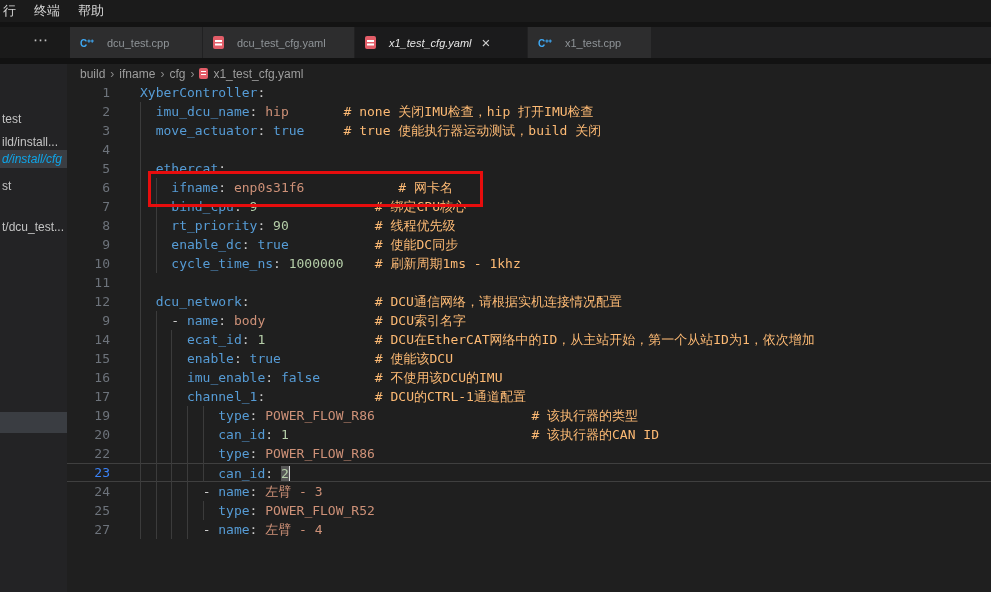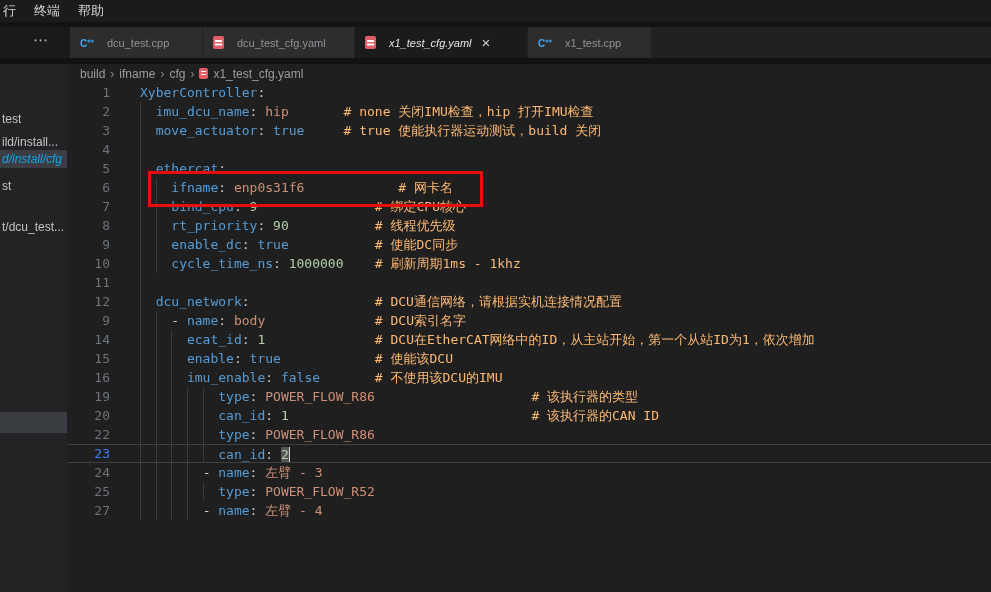--- a/index.html
+++ b/index.html
@@ -186,20 +186,24 @@
           </div>
           <div class="row">
             <div class="ln">15</div>
             <div class="lcode"><div class="guides" style="width: calc(4ch + 1px);"></div><span class="seg">      </span><span class="seg key">enable</span><span class="seg punc">:</span><span class="seg"> </span><span class="seg bool">true</span><span class="seg">            </span><span class="seg com"># 使能该DCU</span></div>
           </div>
           <div class="row">
             <div class="ln">16</div>
             <div class="lcode"><div class="guides" style="width: calc(4ch + 1px);"></div><span class="seg">      </span><span class="seg key">imu_enable</span><span class="seg punc">:</span><span class="seg"> </span><span class="seg bool">false</span><span class="seg">       </span><span class="seg com"># 不使用该DCU的IMU</span></div>
           </div>
           <div class="row">
+            <div class="ln">17</div>
+            <div class="lcode"><div class="guides" style="width: calc(4ch + 1px);"></div><span class="seg">      </span><span class="seg key">channel_1</span><span class="seg punc">:</span><span class="seg">              </span><span class="seg com"># DCU的CTRL-1通道配置</span></div>
+          </div>
+          <div class="row">
             <div class="ln">19</div>
             <div class="lcode"><div class="guides" style="width: calc(8ch + 1px);"></div><span class="seg">          </span><span class="seg key">type</span><span class="seg punc">:</span><span class="seg"> </span><span class="seg str">POWER_FLOW_R86</span><span class="seg">                    </span><span class="seg com"># 该执行器的类型</span></div>
           </div>
           <div class="row">
             <div class="ln">20</div>
             <div class="lcode"><div class="guides" style="width: calc(8ch + 1px);"></div><span class="seg">          </span><span class="seg key">can_id</span><span class="seg punc">:</span><span class="seg"> </span><span class="seg num">1</span><span class="seg">                               </span><span class="seg com"># 该执行器的CAN ID</span></div>
           </div>
           <div class="row">
             <div class="ln">22</div>
             <div class="lcode"><div class="guides" style="width: calc(8ch + 1px);"></div><span class="seg">          </span><span class="seg key">type</span><span class="seg punc">:</span><span class="seg"> </span><span class="seg str">POWER_FLOW_R86</span></div>

